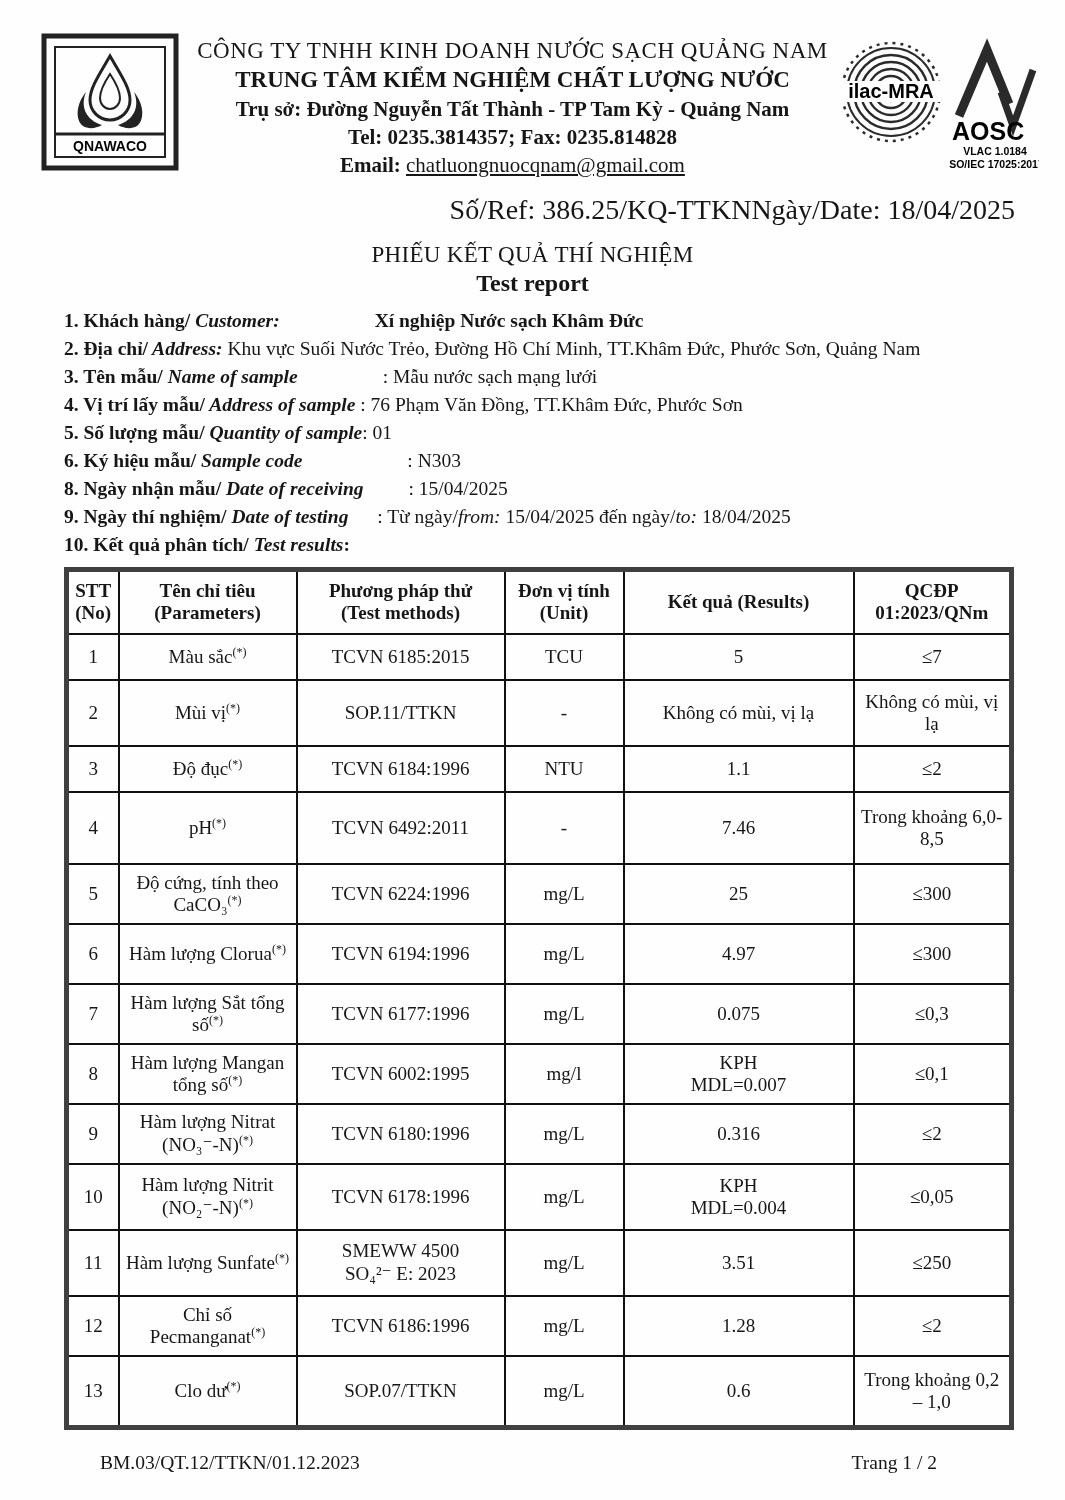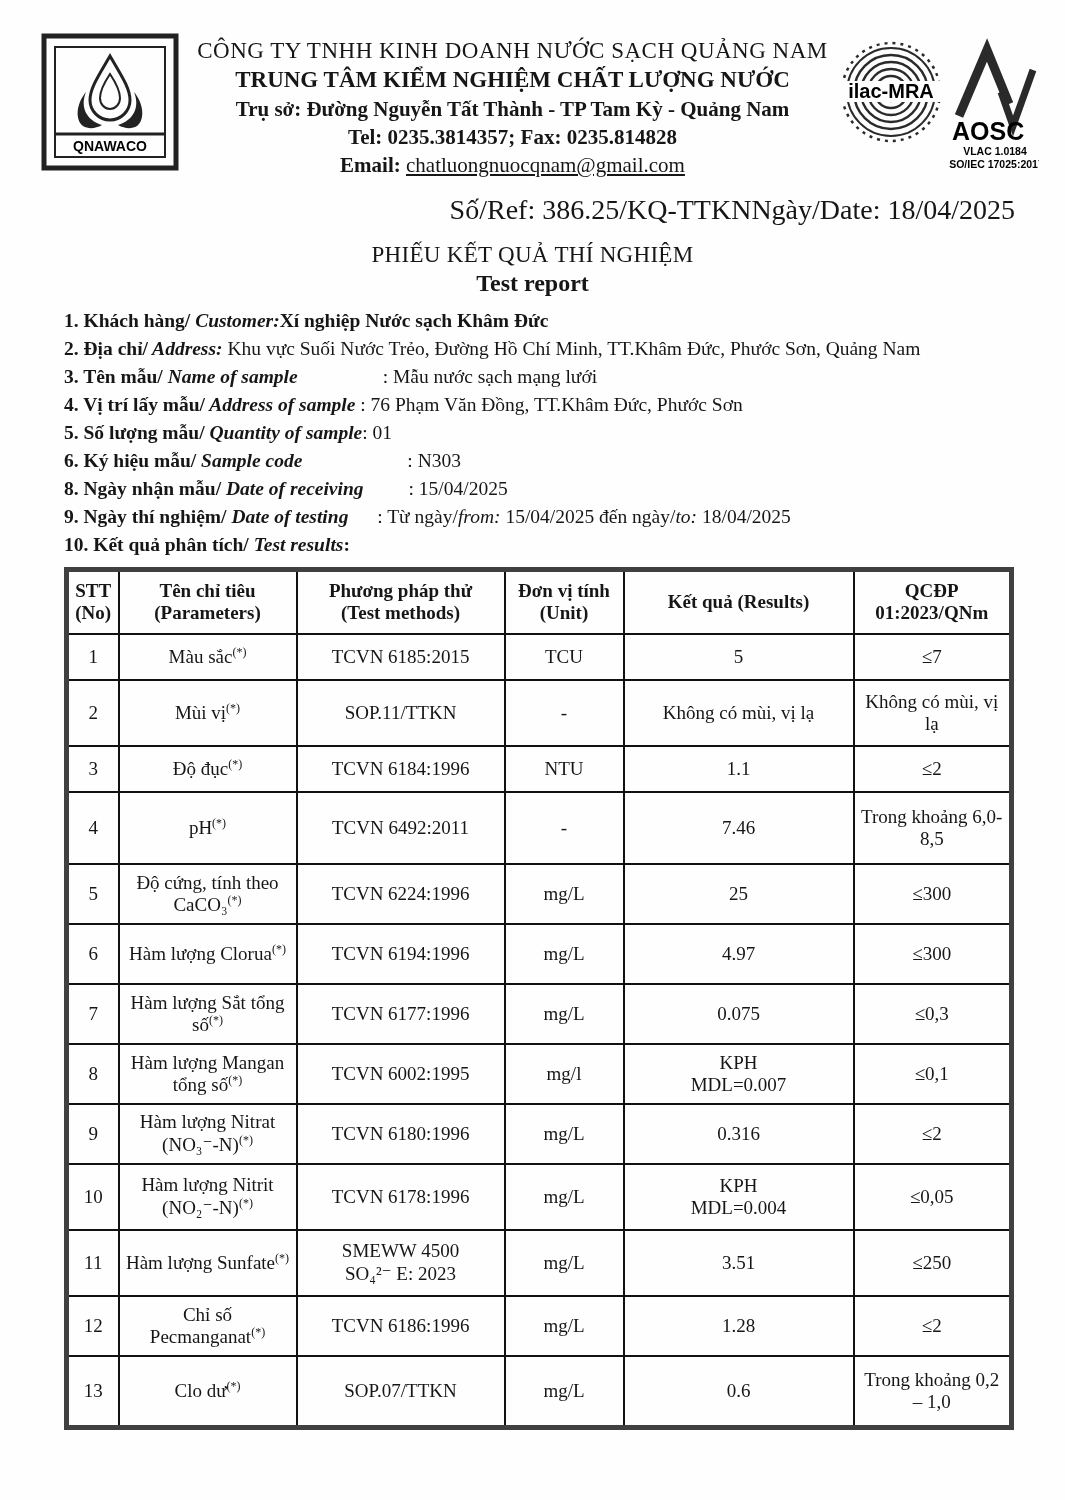--- a/index.html
+++ b/index.html
@@ -28,21 +28,21 @@
   .refline { display:flex; justify-content:flex-end; margin:16px 50px 0 58px; font-size:28px; }
   
   .doc-title { text-align:center; font-size:23px; font-weight:normal; margin-top:16px; letter-spacing:0.3px; }
   .doc-sub { text-align:center; font-size:24px; font-weight:bold; margin-top:2px; }
   
   .info { margin:10px 50px 0 64px; }
   .item { font-size:19.5px; line-height:28px; }
   .b  { font-weight:bold; }
   .bi { font-weight:bold; font-style:italic; }
   .it { font-style:italic; }
-  .g95  { }
+  .g95  { margin-left:95px; }
   .g85  { margin-left:85px; }
   .g105 { margin-left:105px; }
   .g45  { margin-left:45px; }
   .g8   { margin-left:24px; }
   
   table.results { border-collapse:collapse; margin:8px 0 0 64px; width:945px; table-layout:fixed; border:5px solid #404040; }
   table.results th, table.results td {
     border:2px solid #111;
     text-align:center; vertical-align:middle;
     font-size:19px; padding:3px 4px;
@@ -256,14 +256,18 @@
         <td>13</td>
         <td><span>Clo dư</span><sup class="mk">(*)</sup></td>
         <td>SOP.07/TTKN</td>
         <td>mg/L</td>
         <td>0.6</td>
         <td>Trong khoảng 0,2 – 1,0</td>
       </tr>
     </tbody>
   </table>
 
+  <div class="pagefooter">
+    <span>BM.03/QT.12/TTKN/01.12.2023</span>
+    <span>Trang 1 / 2</span>
+  </div>
 
 </div>
 
 </body></html>

